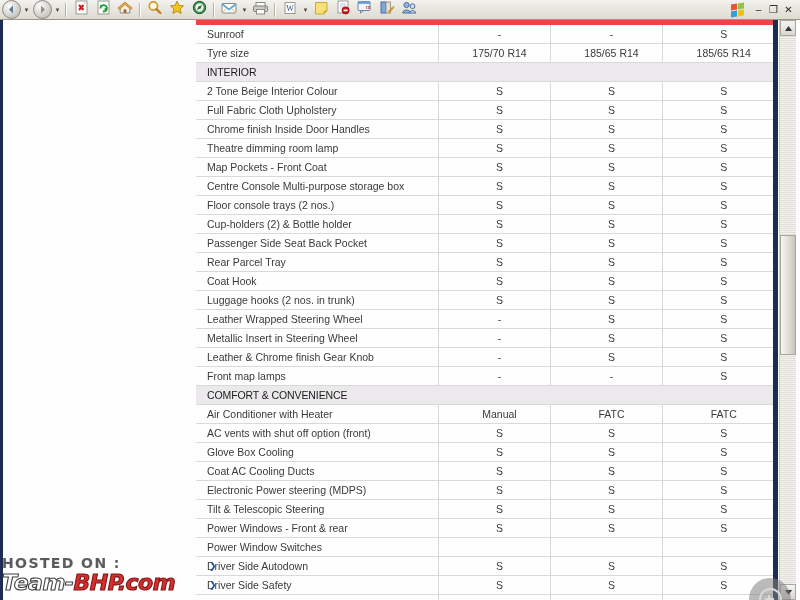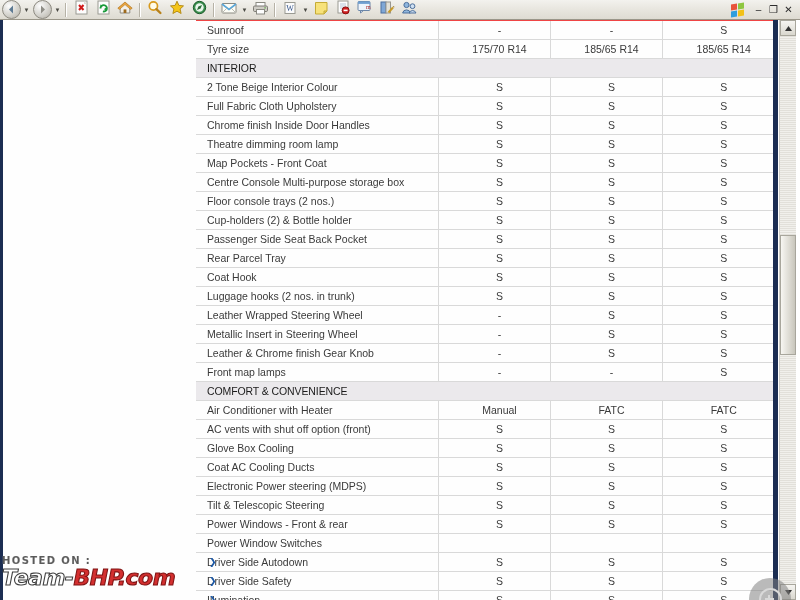--- a/index.html
+++ b/index.html
@@ -68,21 +68,21 @@
   }
   #spec-table td{
     height:18px;
     padding:0 0 0 11px;
     border-bottom:1px solid #d9d9d9;
     vertical-align:middle;
     white-space:nowrap;
     overflow:hidden;
     background:#fefefe;
   }
-  #spec-table tr.first td{border-top:1px solid #ef4444;}
+  #spec-table tr.first td{border-top:5px solid #ef4444;}
   .col-label{width:242px;}
   .col-v{width:112px;text-align:center;padding-left:0;border-left:1px solid #d9d9d9;}
   .sect td{
     background:#ebe9ec !important;
     font-weight:normal;color:#1b1b1b;font-size:10.5px;
     letter-spacing:-0.1px;
     border-bottom:1px solid #d9d9d9;
     border-left:none !important;
   }
   .sub{padding-left:25px;position:relative;}
@@ -112,21 +112,21 @@
   #sb-rule{
     position:absolute;left:773px;top:0;width:5px;height:580px;background:#1b2d52;
   }
   
   #watermark{
     position:absolute;left:2px;top:535px;width:192px;height:44px;
     user-select:none;
   }
   .wm-hosted{
     font-family:"DejaVu Sans",sans-serif;
-    font-size:10px;font-weight:bold;letter-spacing:1.4px;
+    font-size:14px;font-weight:bold;letter-spacing:1.4px;
     color:#5a5a5a;-webkit-text-stroke:0.2px #9b9b9b;
   }
   .wm-main{
     font-family:"DejaVu Sans",sans-serif;
     font-size:22px;font-weight:bold;font-style:italic;letter-spacing:-0.5px;
     line-height:22px;margin-top:1px;
   }
   .wm-main .t{color:#ffffff;-webkit-text-stroke:1.1px #3f3f3f;}
   .wm-main .b{color:#d32f2f;text-align:right;-webkit-text-stroke:1.1px #7e1212;}
   .wm-copy{

